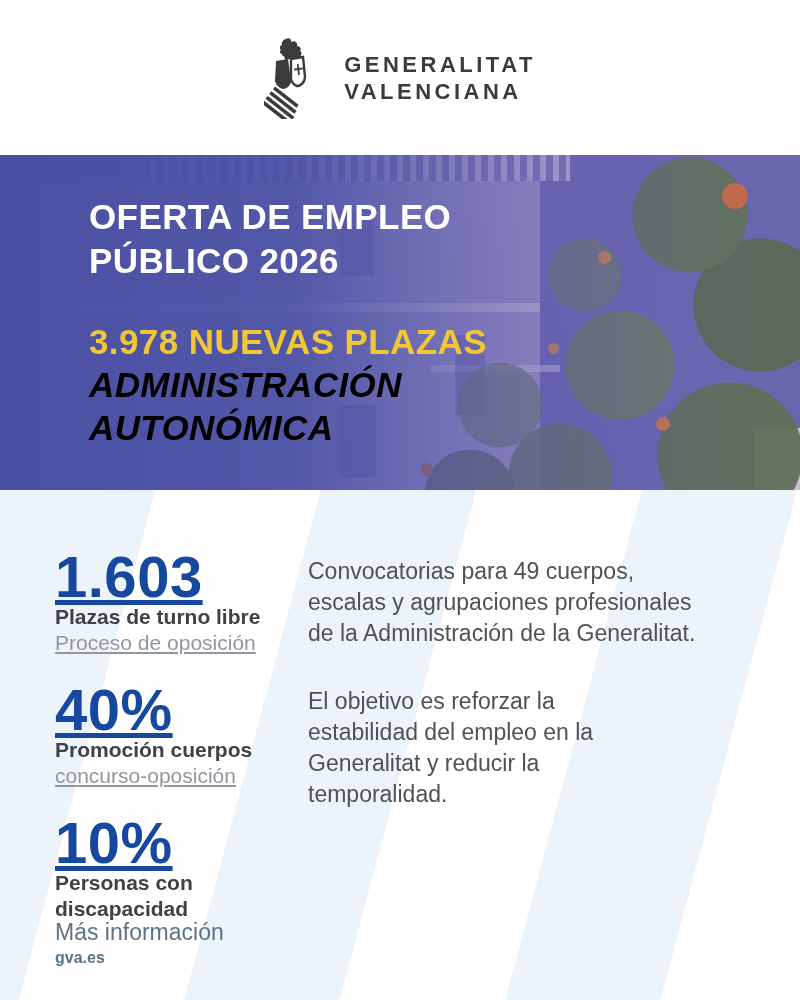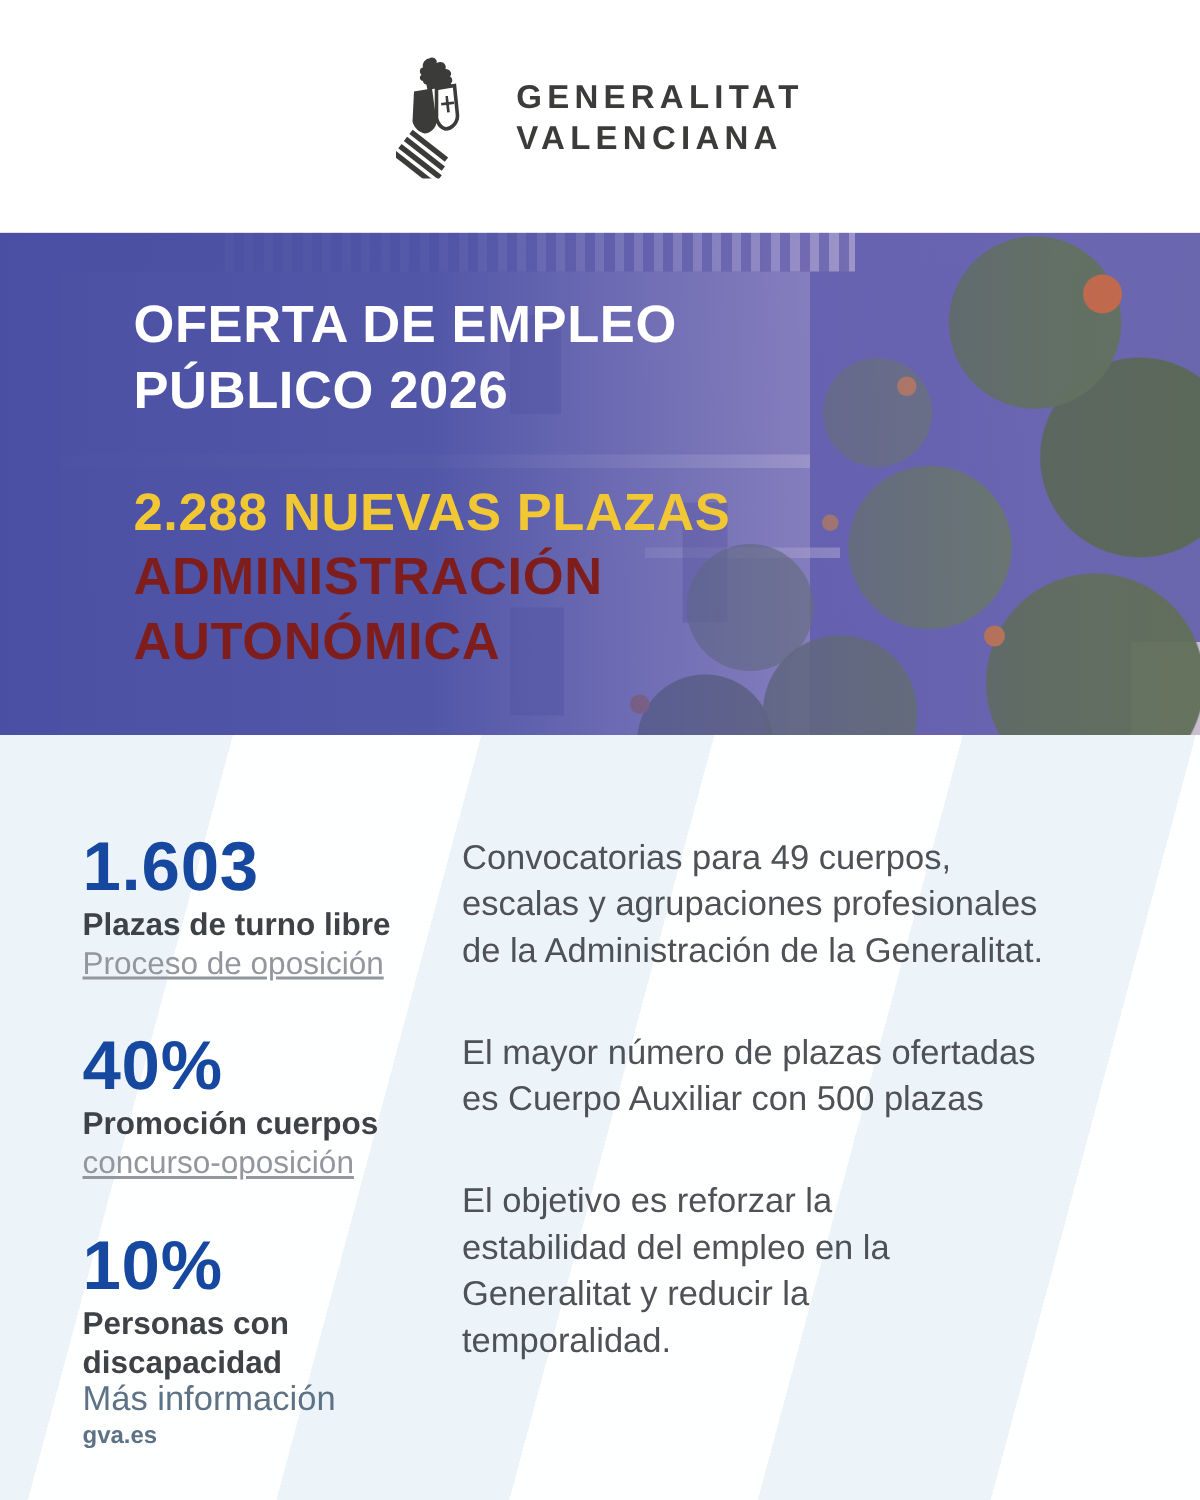--- a/index.html
+++ b/index.html
@@ -121,45 +121,46 @@
     white-space: pre-line;
   }
   .hero-sub {
     margin-top: 37px;
     font-size: 35px;
     font-weight: 800;
     line-height: 43px;
     letter-spacing: 0.4px;
   }
   .hero-highlight { color: #f1c733; }
-  .hero-sub-white { color: #7f1d1d; white-space: pre-line; }
+  .hero-sub-white { color: #000000; white-space: pre-line; font-style: italic; }
 
   
   .main {
     position: absolute;
     top: 490px; left: 0;
     width: 800px; height: 510px;
     background:
       repeating-linear-gradient(105deg,
         rgba(226,237,246,0.55) 0 150px,
         rgba(255,255,255,0.9) 150px 310px),
       #f8fbfd;
   }
   .stats-col {
     position: absolute;
     left: 55px; top: 62px;
     width: 250px;
   }
   .stat { margin-bottom: 29px; }
   .stat-value {
-    font-size: 46px;
+    font-size: 58px;
     font-weight: 800;
     color: #15489e;
     line-height: 50px;
     letter-spacing: 0.5px;
+    text-decoration: underline;
   }
   .stat-label {
     font-size: 21px;
     font-weight: 700;
     color: #3e4246;
     line-height: 26px;
     margin-top: 2px;
   }
   .stat-sublabel {
     font-size: 21px;
@@ -247,21 +248,21 @@
       <div class="orange o2"></div>
       <div class="orange o3"></div>
       <div class="orange o4"></div>
       <div class="orange o5"></div>
     </div>
     <div class="hero-overlay"></div>
     <div class="hero-text">
       <div class="hero-title">OFERTA DE EMPLEO
 PÚBLICO 2026</div>
       <div class="hero-sub">
-        <div class="hero-highlight">2.288 NUEVAS PLAZAS</div>
+        <div class="hero-highlight">3.978 NUEVAS PLAZAS</div>
         <div class="hero-sub-white">ADMINISTRACIÓN
 AUTONÓMICA</div>
       </div>
     </div>
   </div>
 
   <div class="main">
 
     <div class="stats-col">
       <div class="stat">
@@ -278,22 +279,20 @@
         <div class="stat-value">10%</div>
         <div class="stat-label">Personas con discapacidad</div>
         <div class="stat-sublabel"></div>
       </div>
     </div>
 
     <div class="text-col">
       <p class="para">Convocatorias para 49 cuerpos,
 escalas y agrupaciones profesionales
 de la Administración de la Generalitat.</p>
-      <p class="para">El mayor número de plazas ofertadas
-es Cuerpo Auxiliar con 500 plazas</p>
       <p class="para">El objetivo es reforzar la
 estabilidad del empleo en la
 Generalitat y reducir la
 temporalidad.</p>
     </div>
 
     <div class="footer">
       <div class="more-info">Más información</div>
       <a class="site-link" href="#">gva.es</a>
     </div>

